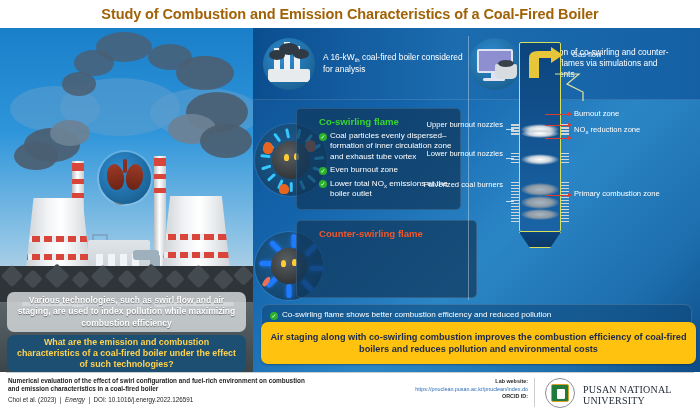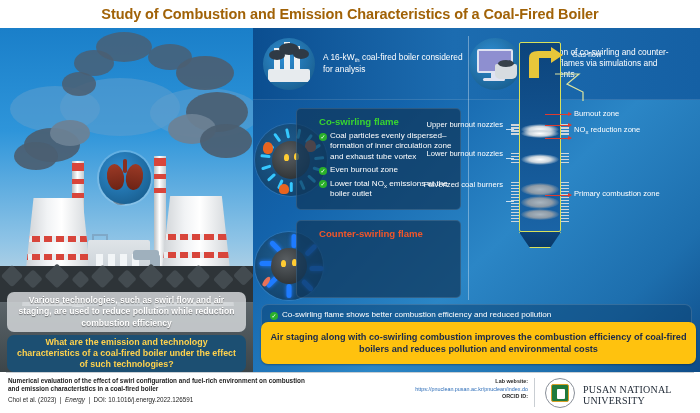--- a/index.html
+++ b/index.html
@@ -173,21 +173,21 @@
   .mon-coal i { position: absolute; left: 3px; top: -4px; width: 16px; height: 7px; background: #37414a; border-radius: 50%; }
 
   
   .flame-card {
     position: absolute;
     background: rgba(15,56,92,.72);
     border: 1px solid rgba(255,255,255,.12);
     border-radius: 5px;
   }
   .fc-co { left: 43px; top: 80px; width: 165px; height: 102px; }
-  .fc-ct { left: 43px; top: 192px; width: 165px; height: 78px; }
+  .fc-ct { left: 43px; top: 192px; width: 181px; height: 78px; }
   .flame-card h3 { font-size: 9.6px; font-weight: bold; margin: 7px 0 4px 22px; }
   .fc-co h3 { color: #38d430; }
   .fc-ct h3 { color: #f0562a; }
   .flame-card ul { list-style: none; margin: 0 8px 0 22px; }
   .flame-card li {
     position: relative; color: #ffffff; font-size: 8.1px; line-height: 10.4px;
     padding-left: 11px; margin-bottom: 3px;
   }
   .flame-card li .chk {
     position: absolute; left: 0; top: 1.5px; width: 8px; height: 8px; border-radius: 50%;
@@ -402,25 +402,25 @@
         <i class="coal-lump" style="left:120px;top:6px;width:14px;height:14px;"></i>
         <i class="coal-lump" style="left:142px;top:1px;width:18px;height:18px;"></i>
         <i class="coal-lump" style="left:168px;top:6px;width:14px;height:14px;"></i>
         <i class="coal-lump" style="left:190px;top:2px;width:17px;height:17px;"></i>
         <i class="coal-lump" style="left:216px;top:6px;width:15px;height:15px;"></i>
         <i class="coal-lump" style="left:236px;top:2px;width:15px;height:15px;"></i>
       </div>
 
 
       <div class="gray-box">
-        <p>Various technologies, such as swirl flow and air staging, are used to reduce pollution while reduction combustion efficiency</p>
+        <p>Various technologies, such as swirl flow and air staging, are used to index pollution while maximizing combustion efficiency</p>
       </div>
 
       <div class="q-box">
-        <p>What are the emission and technology characteristics of a coal-fired boiler under the effect of such technologies?</p>
+        <p>What are the emission and combustion characteristics of a coal-fired boiler under the effect of such technologies?</p>
       </div>
     </div>
 
     <div class="right-col">
 
       <div class="top-strip">
         <div class="ts-item a">
           <div class="ts-circle">
             <i class="mini-base"></i>
             <i class="mini-stack" style="left:11px;height:22px;"></i>

